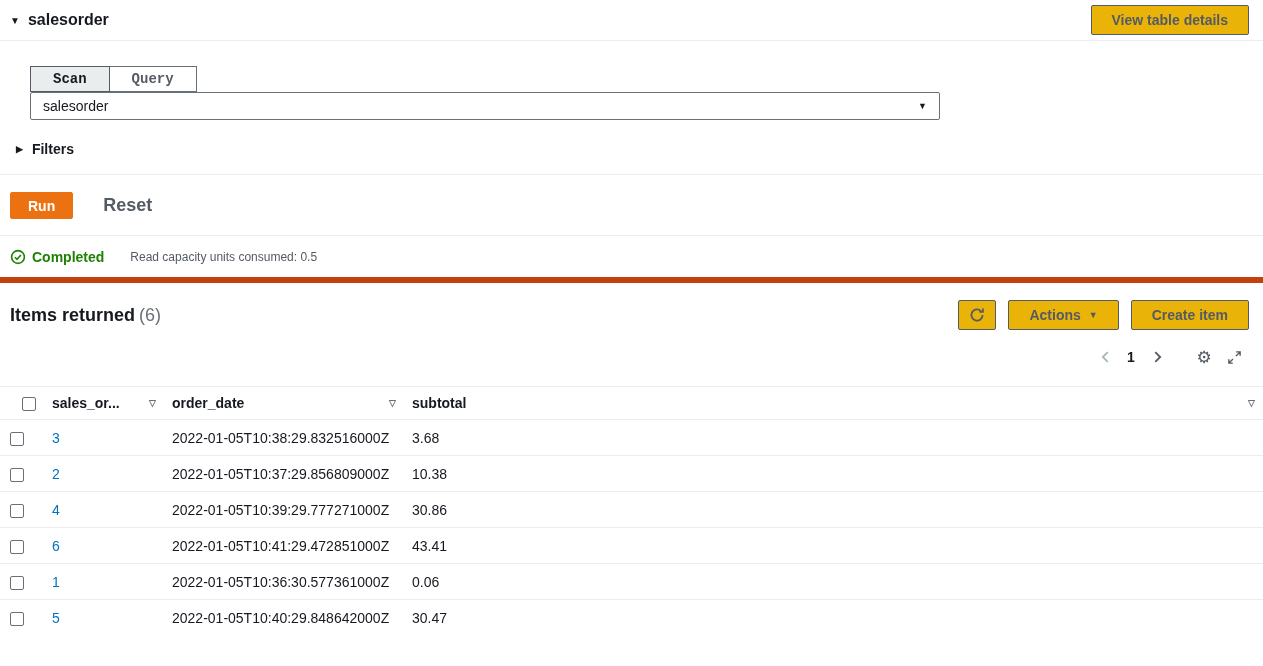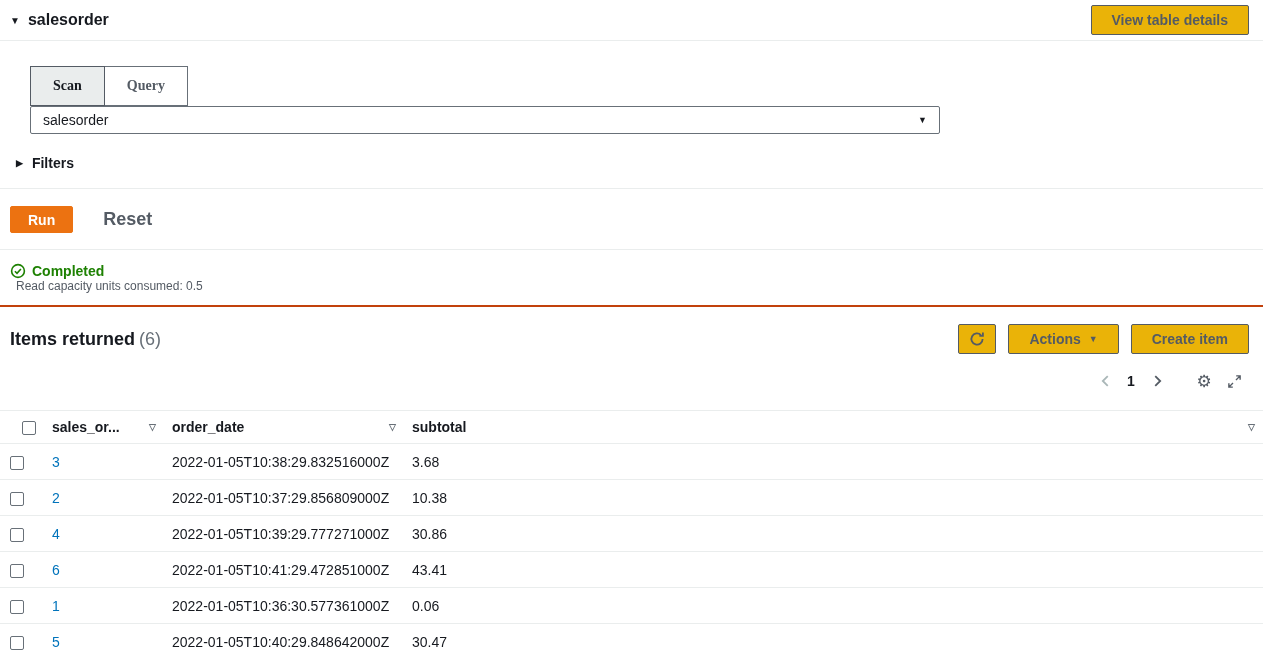--- a/index.html
+++ b/index.html
@@ -58,28 +58,28 @@
     font-weight:700;
     font-size:18px;
     font-family:inherit;
     cursor:pointer;
   }
   .btn-icon { padding:4px 10px; width:38px; justify-content:center; }
 
   
   .segmented { display:inline-flex; margin:25px 0 0 30px; }
   .seg-btn {
-    font-family:Liberation Serif, serif;
+    font-family:Liberation Mono, monospace;
     font-size:14px;
     font-weight:700;
     color:#545b64;
     background:#fff;
     border:1px solid #687078;
     padding:3px 22px;
-    height:40px;
+    height:26px;
     cursor:pointer;
   }
   .seg-btn.selected {
     background:#eaeded;
     border-color:#545b64;
     color:#16191f;
     position:relative;
     z-index:1;
   }
   .seg-btn + .seg-btn { margin-left:-1px; }
@@ -117,33 +117,33 @@
     display:flex;
     align-items:center;
     padding:17px 0 16px 10px;
     border-bottom:1px solid #eaeded;
   }
   .run-row .btn-text { margin-left:30px; }
 
   
   .status-row {
     display:flex;
+    align-items:center;
     padding:13px 0 12px 10px;
-    border-bottom:2px solid #c2410c;
-    flex-direction:column;
+    border-bottom:6px solid #c2410c;
   }
   .status-completed {
     display:flex;
     align-items:center;
     gap:6px;
     color:#1d8102;
     font-weight:700;
     font-size:14px;
   }
-  .status-detail { margin-left:6px; color:#545b64; font-size:12px; }
+  .status-detail { margin-left:26px; color:#545b64; font-size:12px; }
 
   
   .items-header {
     display:flex;
     align-items:center;
     justify-content:space-between;
     padding:17px 14px 0 10px;
   }
   .items-title { font-size:18px; font-weight:700; display:flex; align-items:baseline; gap:4px; }
   .items-count { color:#687078; font-weight:400; font-size:18px; }

